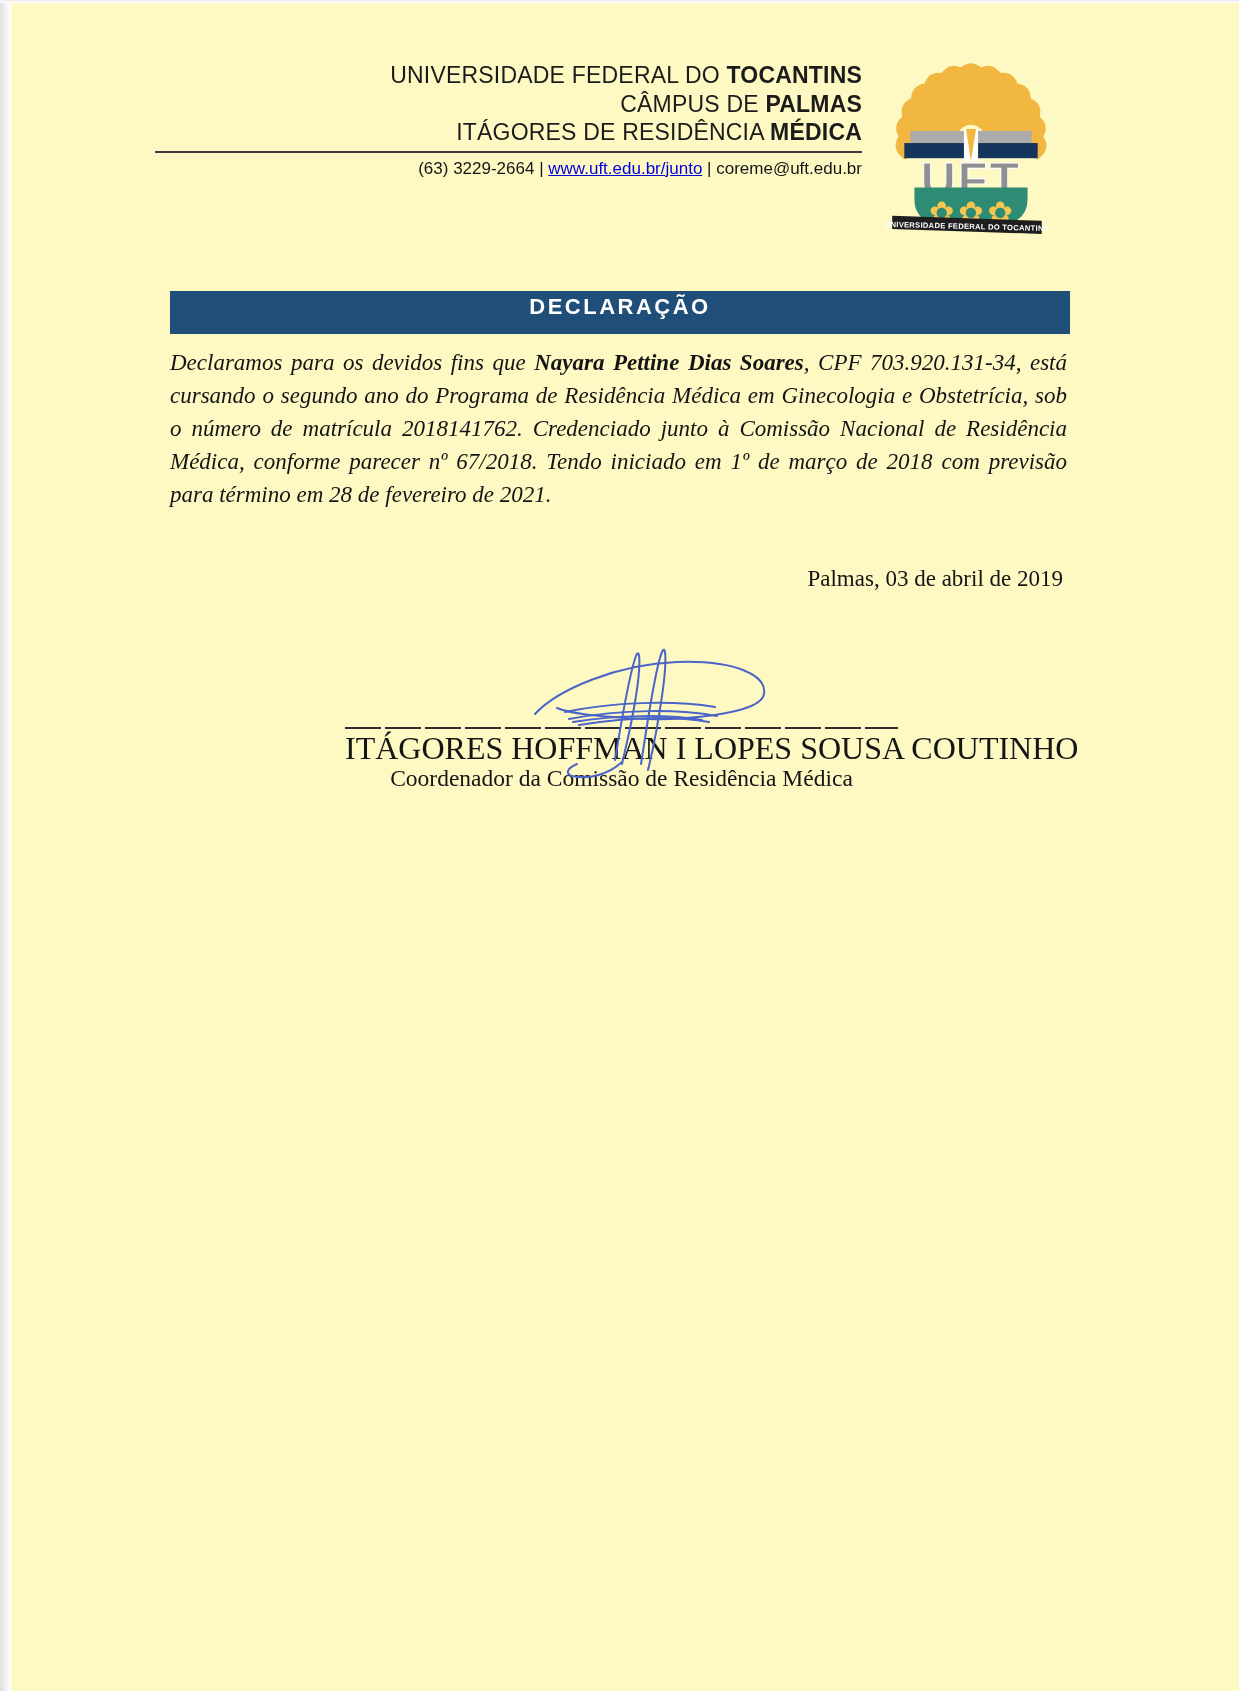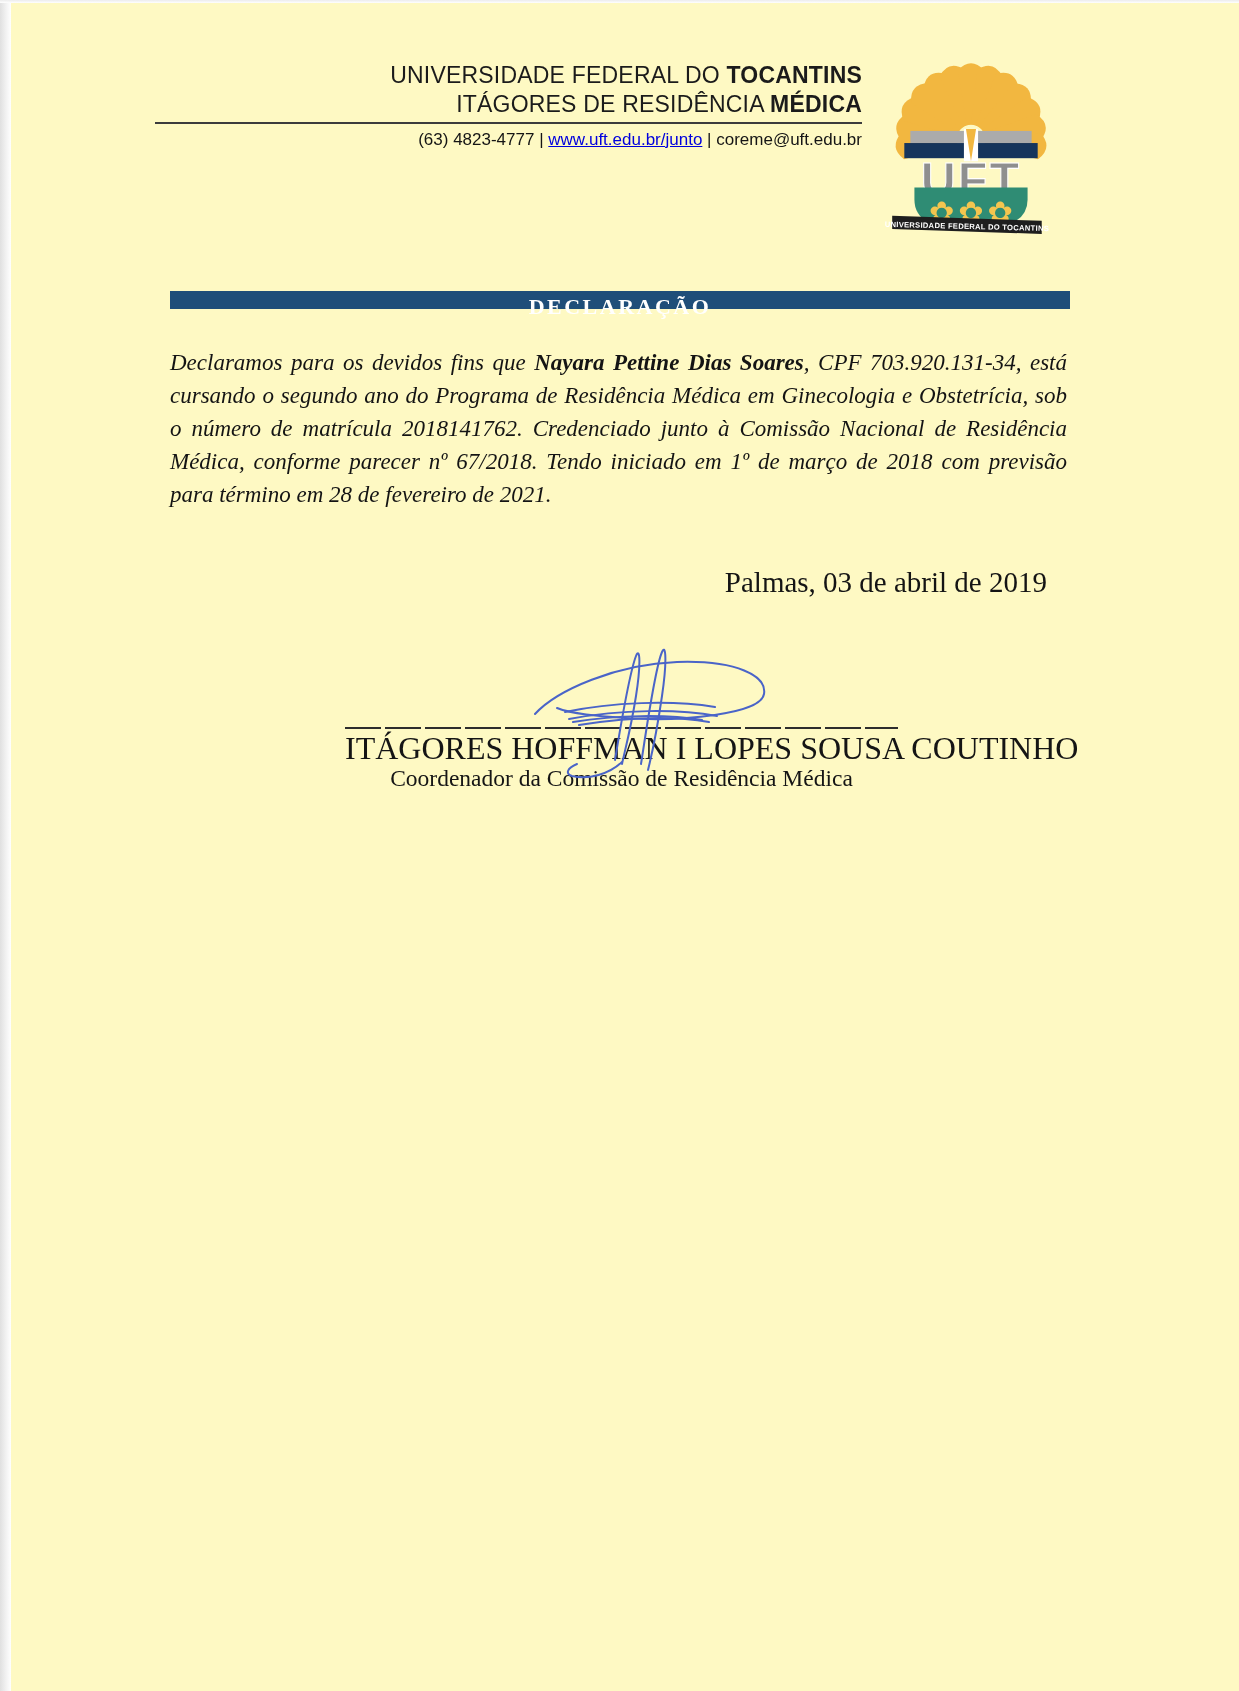--- a/index.html
+++ b/index.html
@@ -25,36 +25,36 @@
   .org-line { font-size:23px; line-height:28.5px; letter-spacing:0.2px; white-space:nowrap; }
   .org-line b { font-weight:bold; }
   .header-rule { border-bottom:2px solid #3c3c3c; margin-top:4px; margin-bottom:4px; }
   .addr-line { font-size:17px; line-height:23.5px; color:#151515; white-space:nowrap; }
   .addr-link { color:#0000dd; text-decoration:underline; cursor:pointer; }
 
   .logo { position:absolute; left:878px; top:42px; width:186px; height:192px; }
 
   
   .title-bar {
-    position:absolute; left:170px; top:291px; width:900px; height:18px;
+    position:absolute; left:170px; top:291px; width:900px; height:43px;
     background:#1F4E79; color:#ffffff; text-align:center;
     font-weight:bold; font-size:22px; letter-spacing:2.5px; line-height:31px;
-    font-family:Liberation Serif, serif;
+    font-family:Liberation Sans, sans-serif;
   }
 
   
   .body-text {
     position:absolute; left:170px; top:346px; width:897px;
     font-size:23px; line-height:33px; text-align:justify; color:#141414;font-style:italic;
   }
   .body-text b { font-weight:bold; }
 
   .date-line {
-    position:absolute; left:154px; top:566px; width:893px; text-align:right;
-    font-size:29px; color:#141414;
+    position:absolute; left:170px; top:566px; width:893px; text-align:right;
+    font-size:23px; color:#141414;
   }
 
   
   .sig-block { position:absolute; left:345px; top:630px; width:553px; text-align:center; }
   .sig-scribble { position:absolute; left:172px; top:2px; width:300px; height:150px; z-index:2; }
   .sig-line {
     position:relative; margin-top:97px; height:2px;
     background:repeating-linear-gradient(to right,#2d2d2d 0 36px, rgba(0,0,0,0) 36px 40px);
   }
   .sig-name { font-size:32px; line-height:30px; margin-top:4px; color:#151515; white-space:nowrap; }
@@ -62,23 +62,24 @@
 </style>
 </head>
 <body>
 
 <div class="page">
   <div class="scan-edge"></div>
   <div class="scan-edge-top"></div>
 
   <div class="header-text">
     <div class="org-line"><span>UNIVERSIDADE FEDERAL DO </span><b>TOCANTINS</b></div>
+    <div class="org-line"><span>CÂMPUS DE </span><b>PALMAS</b></div>
     <div class="org-line"><span>ITÁGORES DE RESIDÊNCIA </span><b>MÉDICA</b></div>
     <div class="header-rule"></div>
-    <div class="addr-line"><span>(63) 4823-4777</span><span> | </span><span class="addr-link">www.uft.edu.br/junto</span><span> | </span><span>coreme@uft.edu.br</span></div>
+    <div class="addr-line"><span>(63) 3229-2664</span><span> | </span><span class="addr-link">www.uft.edu.br/junto</span><span> | </span><span>coreme@uft.edu.br</span></div>
   </div>
 
   <div class="logo">
     <svg viewBox="0 0 184 192" width="186" height="194">
 
       <g transform="translate(92,96)" fill="#F2B740">
         <path d="M -4 -14 L -13 -68 Q 0 -82 13 -68 L 4 -14 Z" transform="rotate(-96)"></path>
         <path d="M -4 -14 L -13 -68 Q 0 -82 13 -68 L 4 -14 Z" transform="rotate(-80)"></path>
         <path d="M -4 -14 L -13 -68 Q 0 -82 13 -68 L 4 -14 Z" transform="rotate(-64)"></path>
         <path d="M -4 -14 L -13 -68 Q 0 -82 13 -68 L 4 -14 Z" transform="rotate(-48)"></path>

